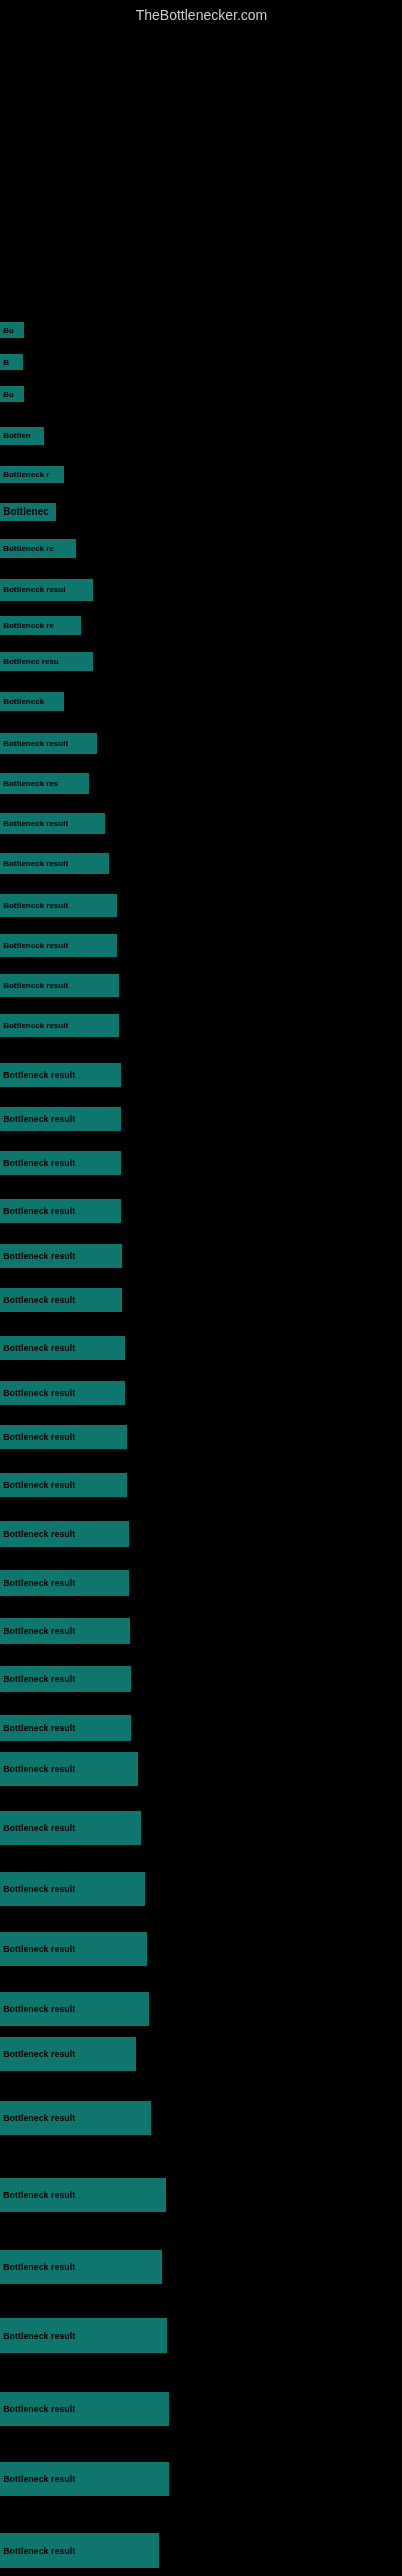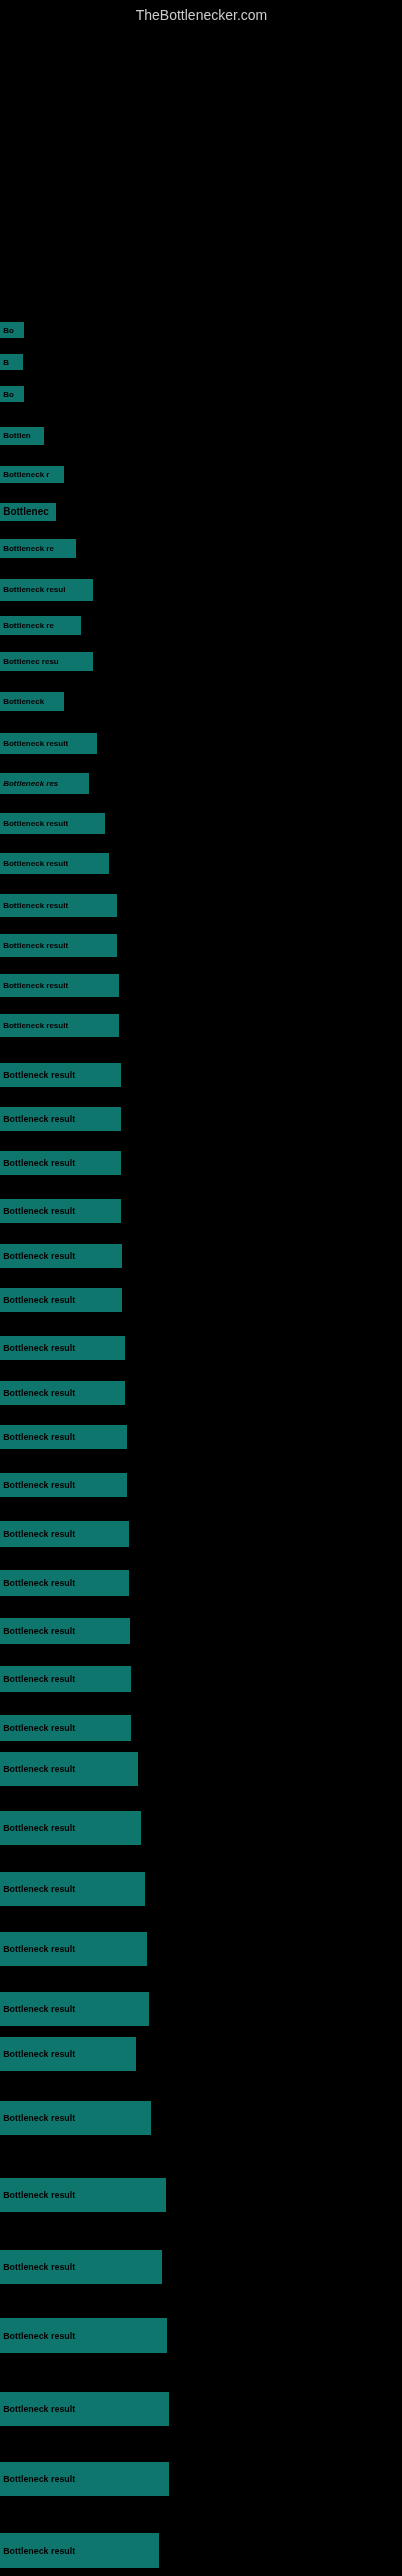--- a/index.html
+++ b/index.html
@@ -75,21 +75,21 @@
     <div class="bottleneck-bar-container" style="top: 652px; left: 0px; width: 93px; height: 19.3px;">
       <div class="bottleneck-bar" style="width: 93px; height: 19.3px; font-size: 8px;">Bottlenec resu</div>
     </div>
     <div class="bottleneck-bar-container" style="top: 692px; left: 0px; width: 64px; height: 19.3px;">
       <div class="bottleneck-bar" style="width: 64px; height: 19.3px; font-size: 8px;">Bottleneck</div>
     </div>
     <div class="bottleneck-bar-container" style="top: 733px; left: 0px; width: 97px; height: 21px;">
       <div class="bottleneck-bar" style="width: 97px; height: 21px; font-size: 8px;">Bottleneck result</div>
     </div>
     <div class="bottleneck-bar-container" style="top: 773px; left: 0px; width: 89px; height: 21px;">
-      <div class="bottleneck-bar" style="width: 92px; height: 21px; font-size: 8px; font-style: italic;">Bottleneck res</div>
+      <div class="bottleneck-bar" style="width: 92px; height: 21px; font-size: 8px;">Bottleneck res</div>
     </div>
     <div class="bottleneck-bar-container" style="top: 813px; left: 0px; width: 105px; height: 21px;">
       <div class="bottleneck-bar" style="width: 105px; height: 21px; font-size: 8px;">Bottleneck result</div>
     </div>
     <div class="bottleneck-bar-container" style="top: 853px; left: 0px; width: 109px; height: 21px;">
       <div class="bottleneck-bar" style="width: 109px; height: 21px; font-size: 8px;">Bottleneck result</div>
     </div>
     <div class="bottleneck-bar-container" style="top: 894px; left: 0px; width: 117px; height: 22.5px;">
       <div class="bottleneck-bar" style="width: 117px; height: 22.5px; font-size: 8px;">Bottleneck result</div>
     </div>

